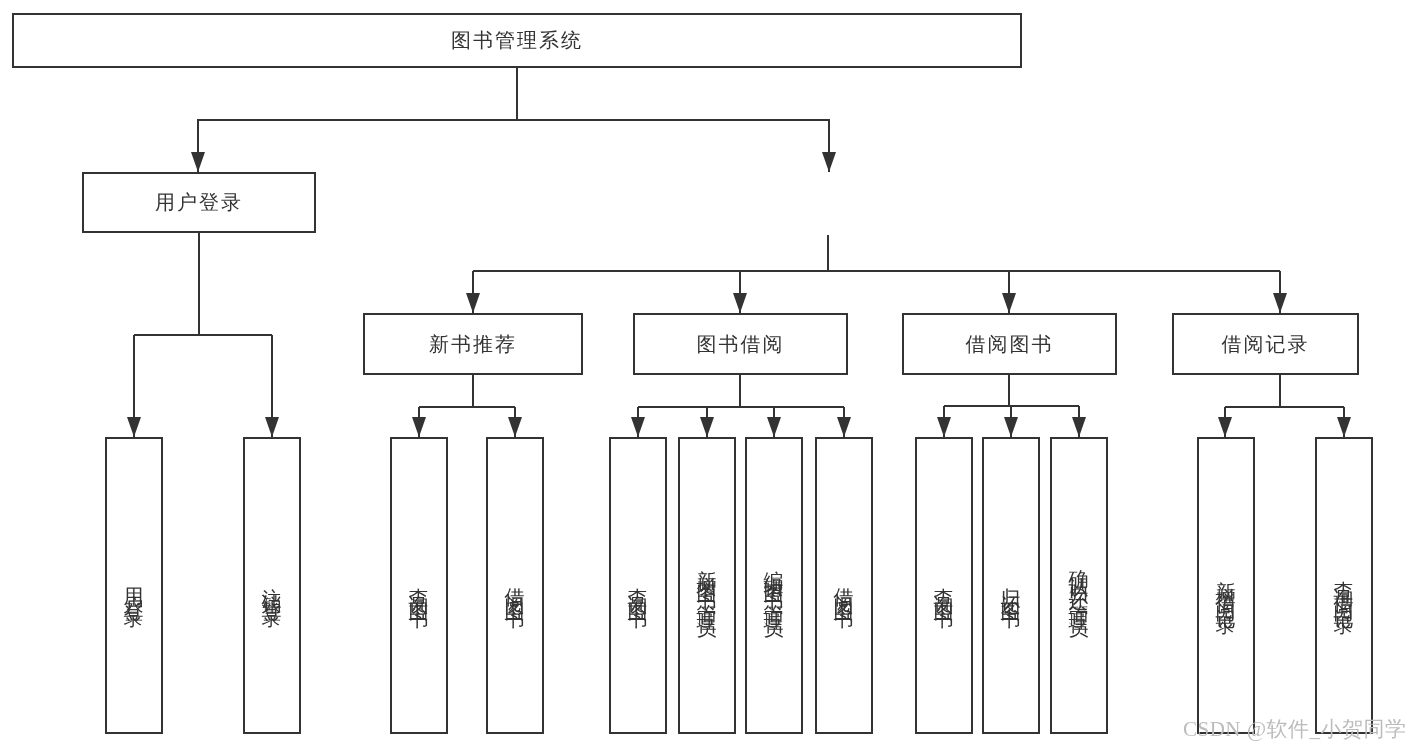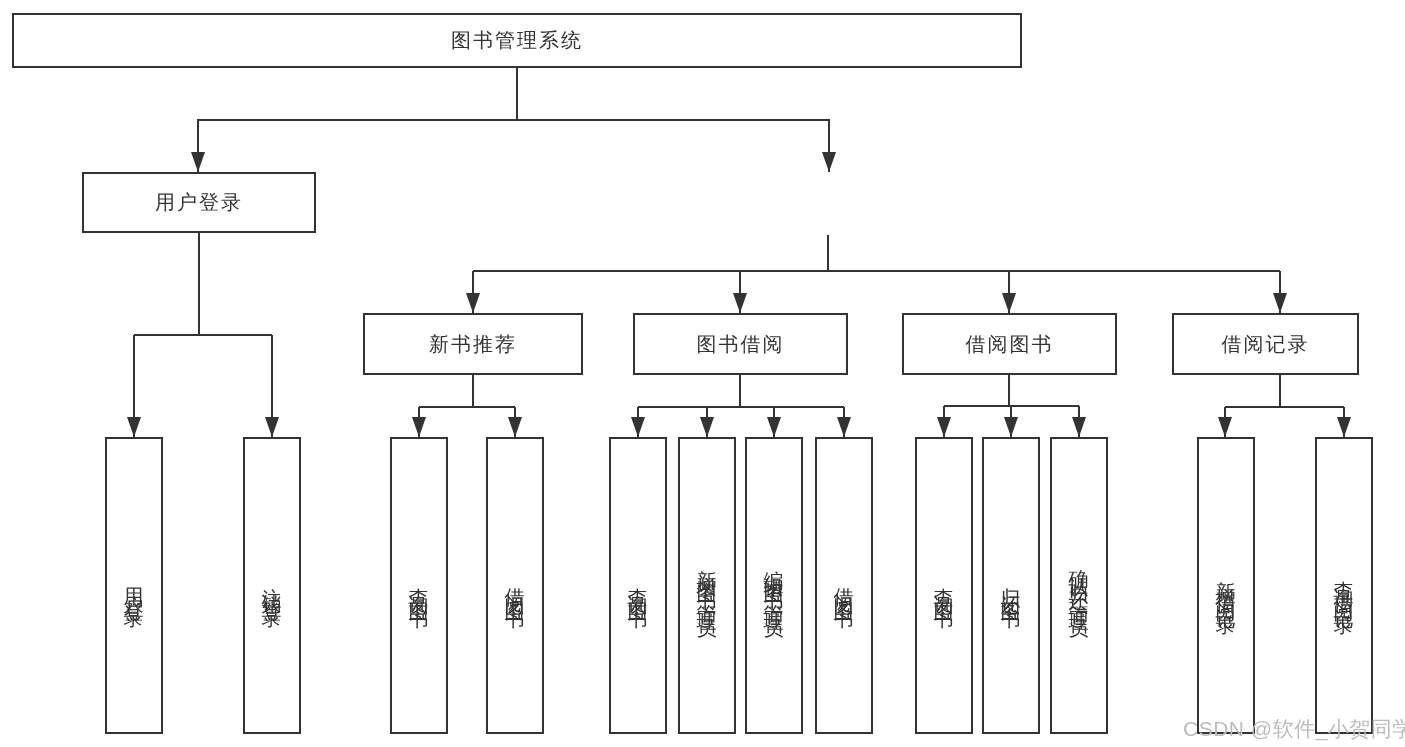--- a/index.html
+++ b/index.html
@@ -1,20 +1,20 @@
 <!DOCTYPE html>
 <html><head>
 <meta charset="utf-8">
 <style>
   html,body{margin:0;padding:0;background:#ffffff;}
   #stage{
     position:relative;
     width:1405px;height:747px;
     background:#ffffff;
-    font-family:Liberation Sans, sans-serif;
+    font-family:Liberation Serif, serif;
     overflow:hidden;
   }
   #connectors{position:absolute;left:0;top:0;width:1405px;height:747px;}
   .box{
     position:absolute;
     box-sizing:border-box;
     background:#ffffff;
     border:2px solid #333333;
     display:flex;align-items:center;justify-content:center;
     color:#333333;

